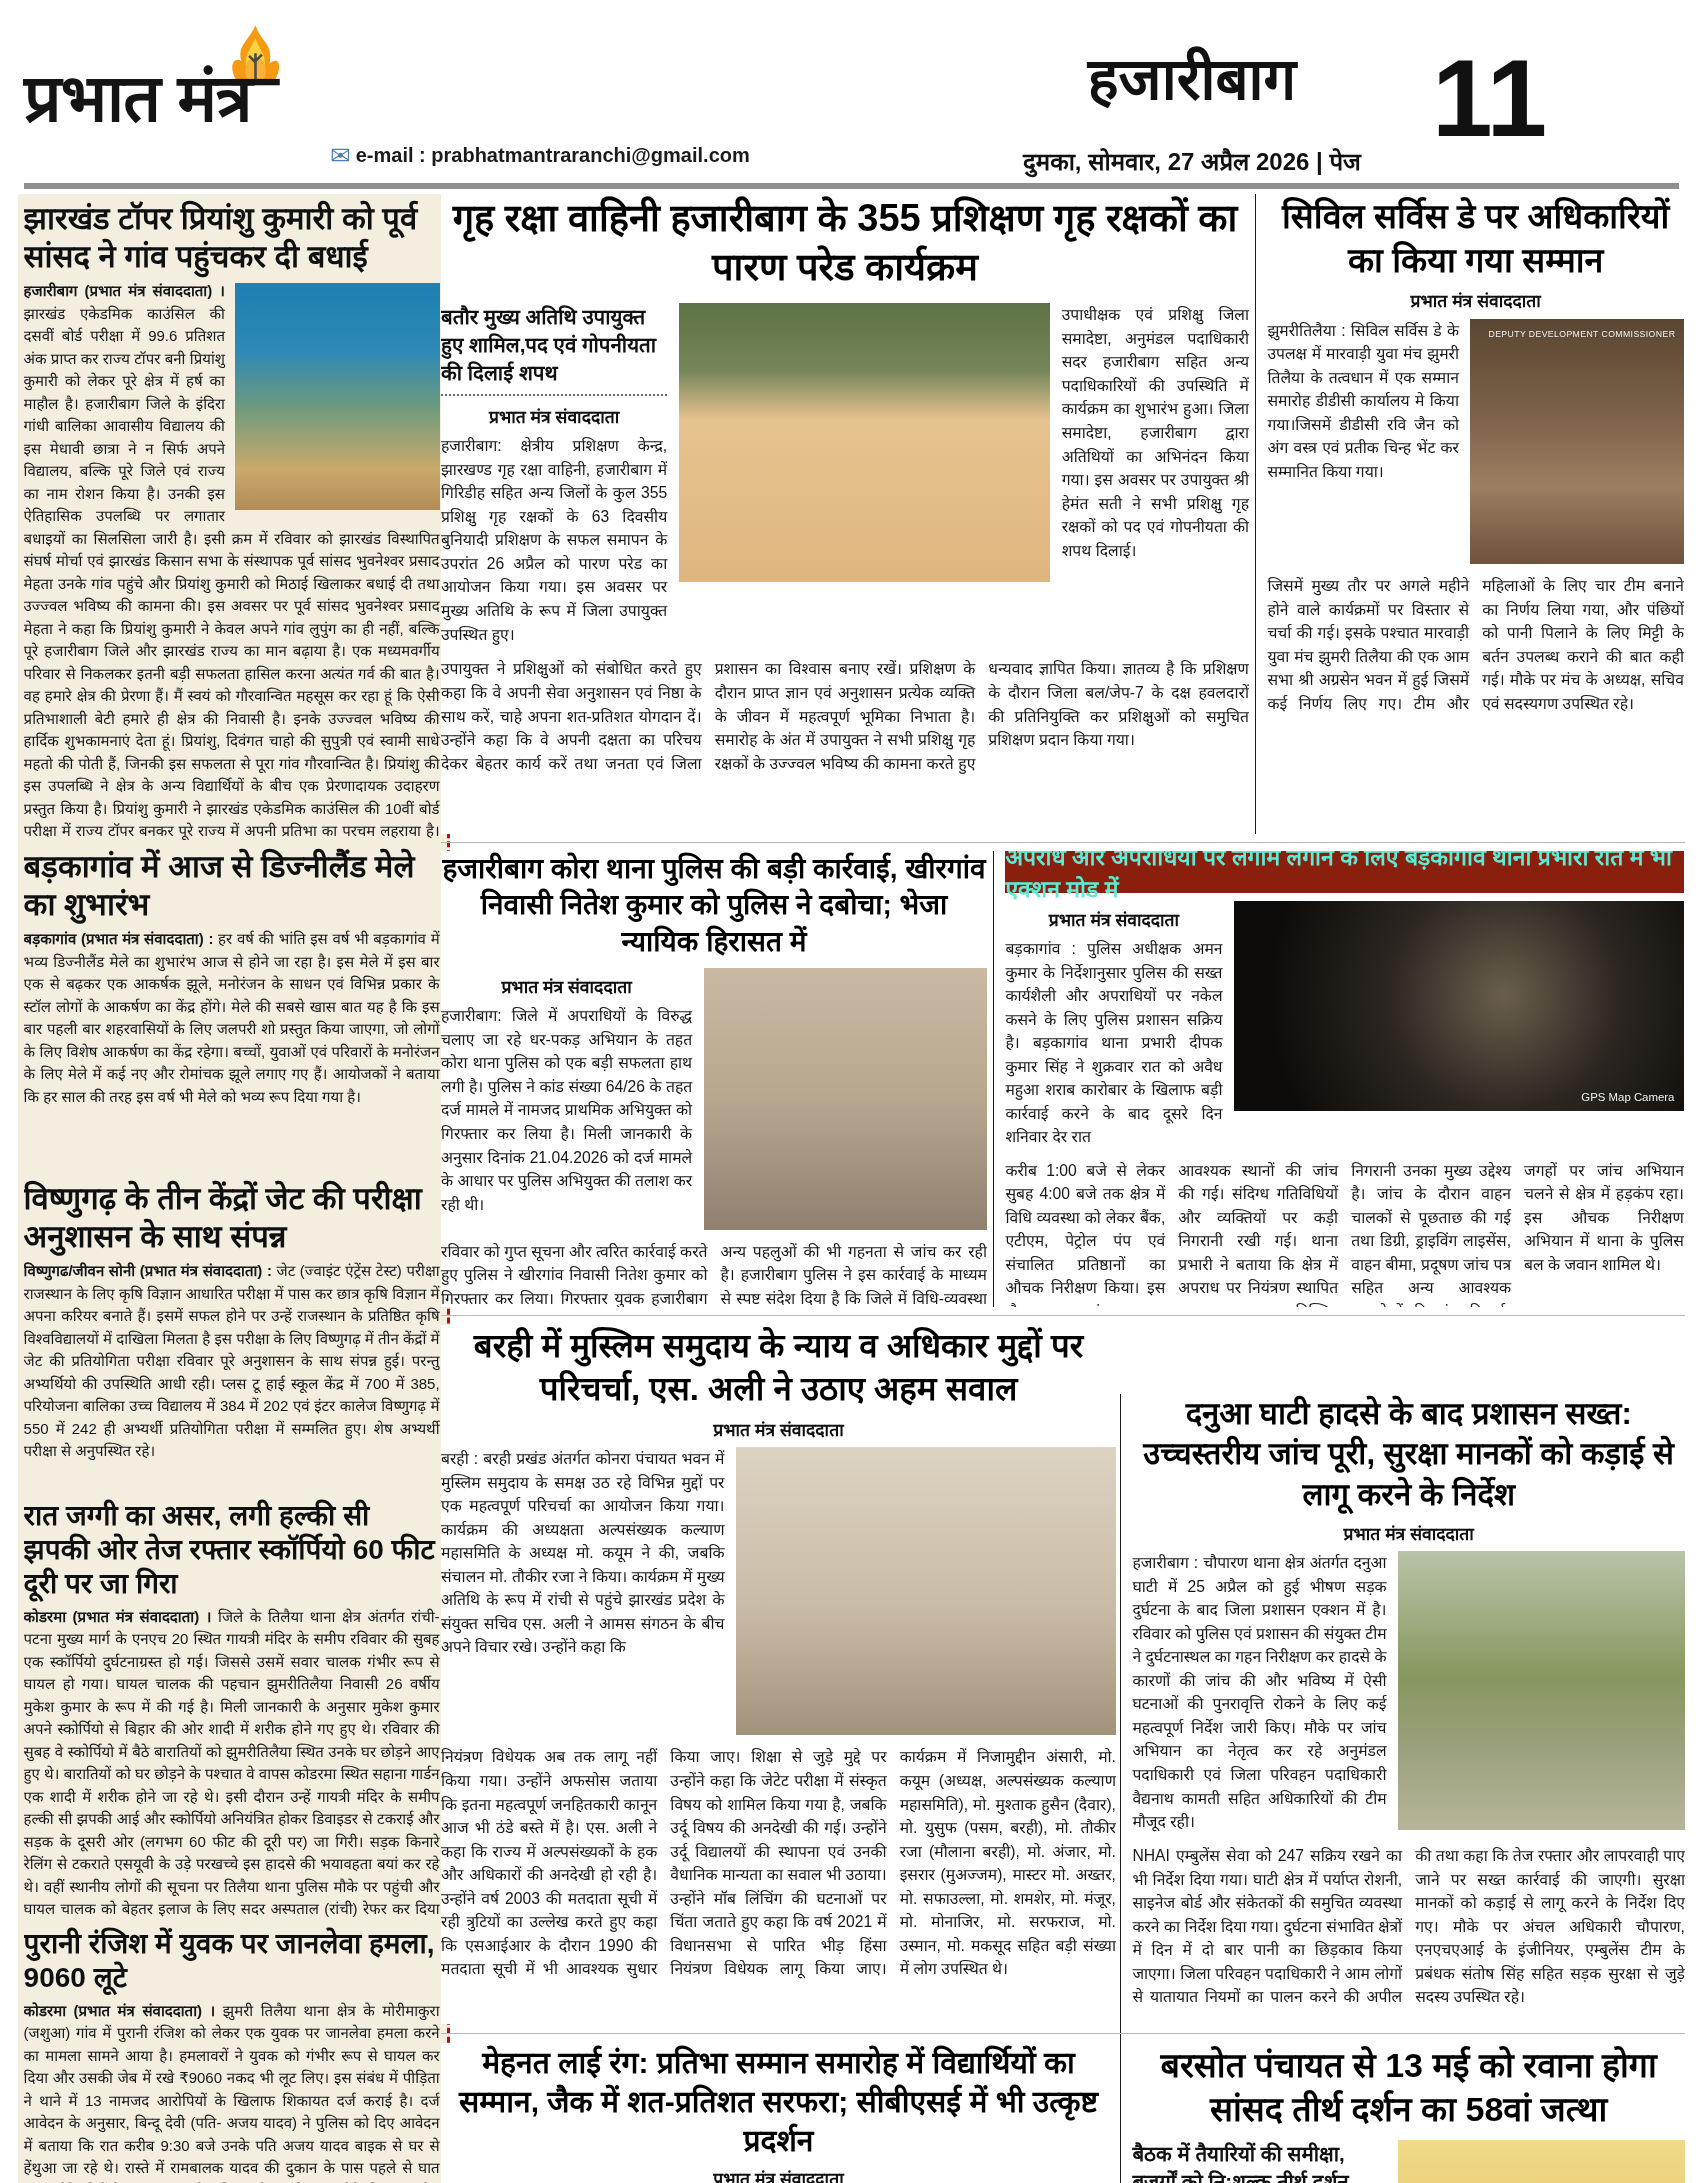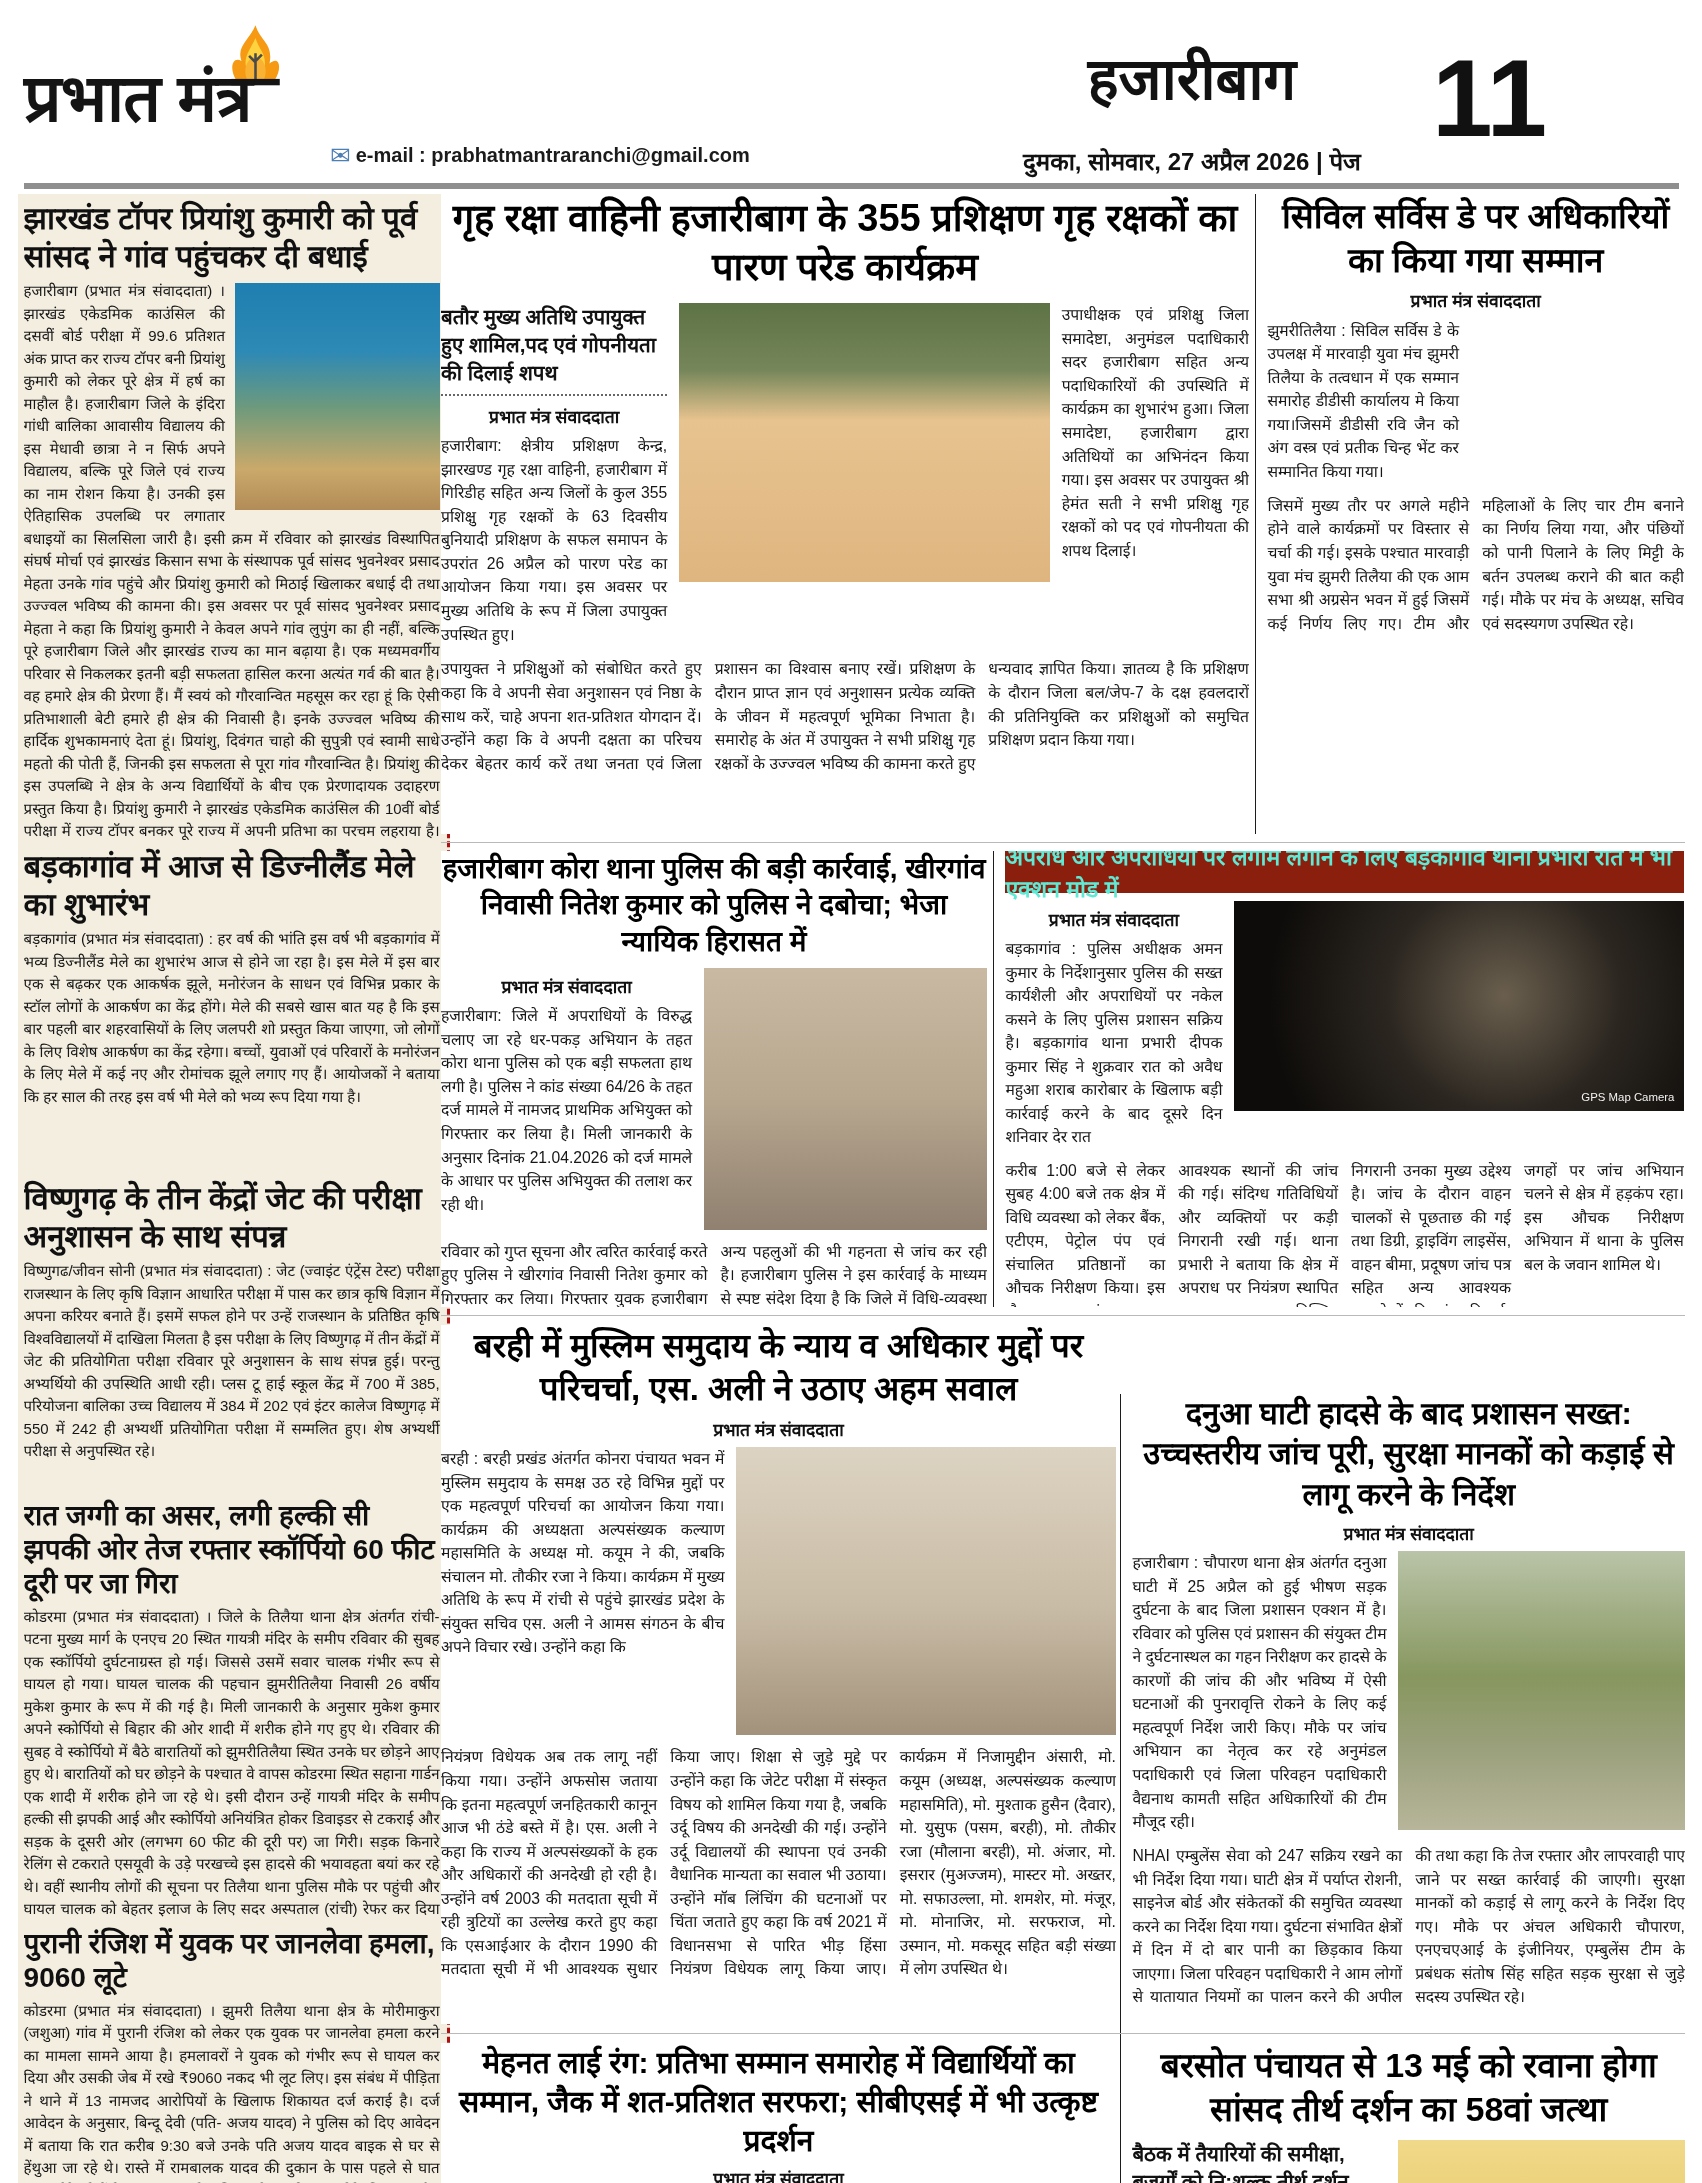--- a/index.html
+++ b/index.html
@@ -15,21 +15,21 @@
   .dateline{position:absolute;left:978px;top:144px;width:428px;text-align:center;font-size:24px;font-weight:800;}
   .page-num{position:absolute;left:1432px;top:44px;font-size:109px;font-weight:900;line-height:1;}
   .head-rule{position:absolute;left:24px;top:183px;width:1655px;height:6.1px;background:#8f8f8f;}
   
   .leftcol{position:absolute;left:17.5px;top:194px;width:416px;height:2442px;background:#f3eee0;
            border-right:3.5px dashed #b01010;padding:0 7.9px 0 6.1px;box-sizing:content-box;overflow:hidden;}
   .lart{overflow:hidden;}
   .lart .hl{font-weight:900;color:#101010;line-height:1.22;margin:6.1px 0 4.4px 0;}
   .hl-70{font-size:31px;} .hl-64{font-size:28px;}
   .lbody{font-size:15px;line-height:1.5;text-align:justify;color:#161616;}
-  .lbyline{font-weight:400;}
+  .lbyline{font-weight:700;}
   .topper-photo{float:right;width:205px;height:227px;margin:2.6px 0 6.1px 9.6px;
     background:linear-gradient(180deg,#1f7fb0 0%,#2d89b5 30%,#6e9a7c 55%,#caa96b 82%,#b28c57 100%);}
   
   .art{position:absolute;background:#fff;overflow:hidden;}
   .vline{border-left:1.7px solid #1c1c1c;padding-left:11.4px;box-sizing:border-box;}
   .hl-c{font-weight:900;text-align:center;line-height:1.3;color:#000000;}
   .byline{font-weight:900;text-align:center;font-size:17.5px;margin:6.1px 0;}
   .body-t{font-size:15.7px;line-height:1.5;text-align:justify;color:#161616;}
   .subhead{font-size:20.5px;font-weight:900;line-height:1.35;}
   .dotrule{border-top:2.2px dotted #666;margin:7.9px 0;}
@@ -128,20 +128,23 @@
       </div>
     </div>
     <div class="cols3 body-t" style="margin-top:11.4px;">उपायुक्त ने प्रशिक्षुओं को संबोधित करते हुए कहा कि वे अपनी सेवा अनुशासन एवं निष्ठा के साथ करें, चाहे अपना शत-प्रतिशत योगदान दें। उन्होंने कहा कि वे अपनी दक्षता का परिचय देकर बेहतर कार्य करें तथा जनता एवं जिला प्रशासन का विश्वास बनाए रखें। प्रशिक्षण के दौरान प्राप्त ज्ञान एवं अनुशासन प्रत्येक व्यक्ति के जीवन में महत्वपूर्ण भूमिका निभाता है। समारोह के अंत में उपायुक्त ने सभी प्रशिक्षु गृह रक्षकों के उज्ज्वल भविष्य की कामना करते हुए धन्यवाद ज्ञापित किया। ज्ञातव्य है कि प्रशिक्षण के दौरान जिला बल/जेप-7 के दक्ष हवलदारों की प्रतिनियुक्ति कर प्रशिक्षुओं को समुचित प्रशिक्षण प्रदान किया गया।</div>
   </div>
 
   <div class="art vline" style="left:1255px;top:194px;width:429px;height:640px;">
     <div class="hl-c" style="font-size:34px;">सिविल सर्विस डे पर अधिकारियों का किया गया सम्मान</div>
     <div class="byline">प्रभात मंत्र संवाददाता</div>
     <div class="row">
       <div style="width:46%;" class="body-t">झुमरीतिलैया : सिविल सर्विस डे के उपलक्ष में मारवाड़ी युवा मंच झुमरी तिलैया के तत्वधान में एक सम्मान समारोह डीडीसी कार्यालय मे किया गया।जिसमें डीडीसी रवि जैन को अंग वस्त्र एवं प्रतीक चिन्ह भेंट कर सम्मानित किया गया।</div>
+      <div class="photo" style="flex:1;height:245px;background:linear-gradient(180deg,#5a4632 0%,#7b6148 38%,#9b7f62 68%,#6e523a 100%);">
+        <span class="plabel" style="top:10.5px;right:8.7px;font-size:8.7px;letter-spacing:0.4px;">DEPUTY DEVELOPMENT COMMISSIONER</span>
+      </div>
     </div>
     <div class="cols2 body-t" style="margin-top:10.5px;">जिसमें मुख्य तौर पर अगले महीने होने वाले कार्यक्रमों पर विस्तार से चर्चा की गई। इसके पश्चात मारवाड़ी युवा मंच झुमरी तिलैया की एक आम सभा श्री अग्रसेन भवन में हुई जिसमें कई निर्णय लिए गए। टीम और महिलाओं के लिए चार टीम बनाने का निर्णय लिया गया, और पंछियों को पानी पिलाने के लिए मिट्टी के बर्तन उपलब्ध कराने की बात कही गई। मौके पर मंच के अध्यक्ष, सचिव एवं सदस्यगण उपस्थित रहे।</div>
   </div>
 
   <div class="hrule" style="top:842px;"></div>
 
   <div class="art" style="left:441px;top:851px;width:546px;height:456px;">
     <div class="hl-c" style="font-size:28px;">हजारीबाग कोरा थाना पुलिस की बड़ी कार्रवाई, खीरगांव निवासी नितेश कुमार को पुलिस ने दबोचा; भेजा न्यायिक हिरासत में</div>
     <div class="row" style="margin-top:7.9px;">
       <div style="width:46%;">

